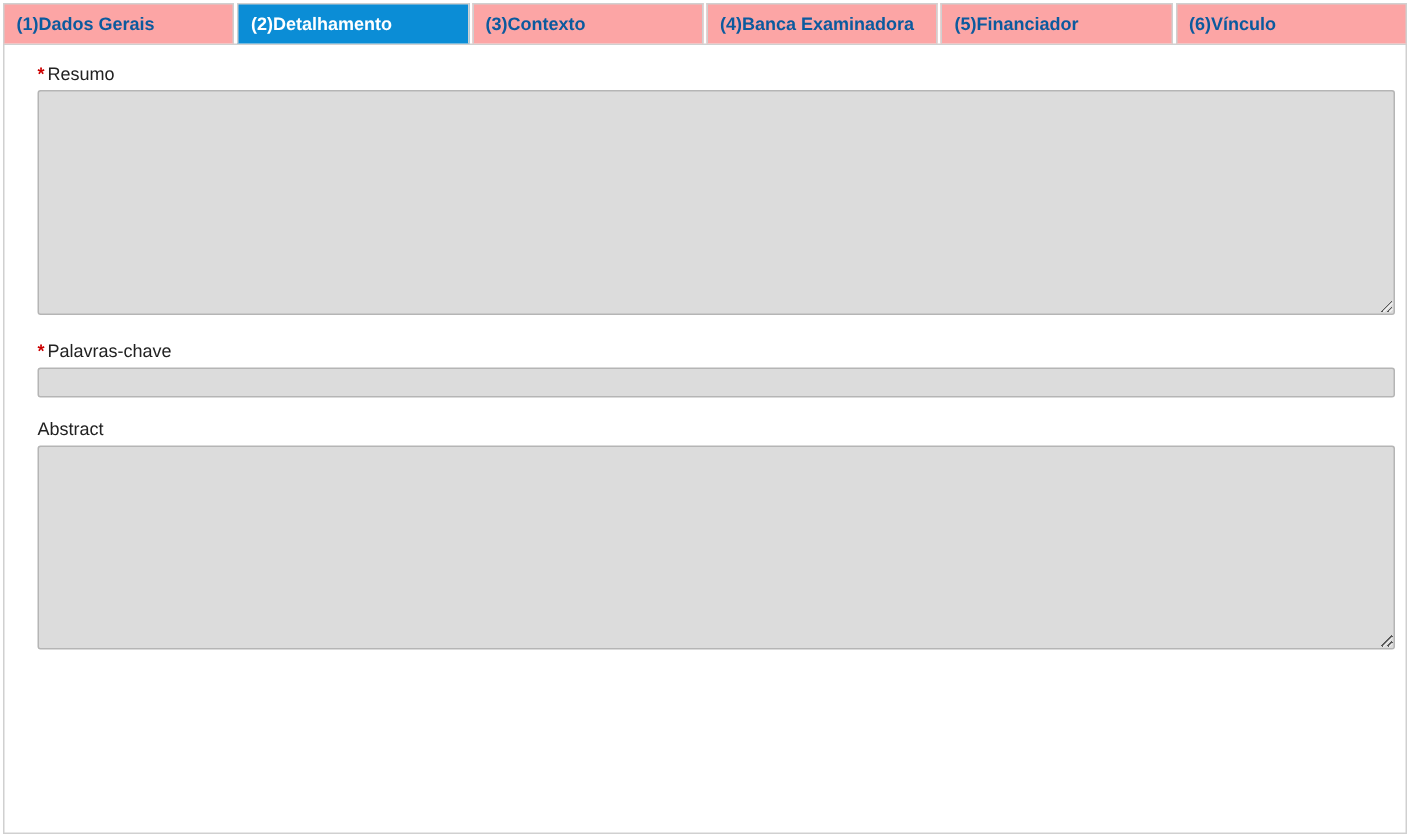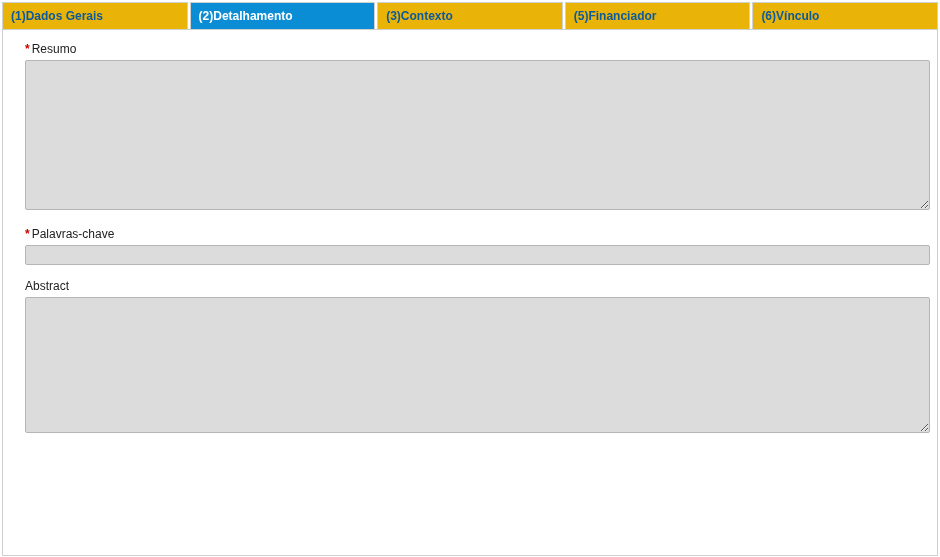--- a/index.html
+++ b/index.html
@@ -16,21 +16,21 @@
       overflow: hidden;
     }
     .tabs-container {
       display: flex;
       gap: 2px;
       padding: 2px 2px 0 2px;
     }
     .tab {
       flex: 1;
       padding: 6px 8px;
-      background: #eab308;
+      background: #fca5a5;
       border: 1px solid #d0d0d0;
       border-bottom: none;
       color: #0b5a9e;
       font-weight: bold;
       font-size: 12px;
       cursor: pointer;
       white-space: nowrap;
       overflow: hidden;
       text-overflow: ellipsis;
     }
@@ -93,20 +93,21 @@
       padding: 2px 4px;
     }
   </style>
 </head>
 <body>
 
 <div class="tabs-container">
   <div class="tab">(1)Dados Gerais</div>
   <div class="tab active">(2)Detalhamento</div>
   <div class="tab">(3)Contexto</div>
+  <div class="tab">(4)Banca Examinadora</div>
   <div class="tab">(5)Financiador</div>
   <div class="tab">(6)Vínculo</div>
 </div>
 
 <div class="content-area">
 
   <div class="form-group">
     <label class="form-label">
       <span class="required-mark">*</span><span>Resumo</span>
     </label>

